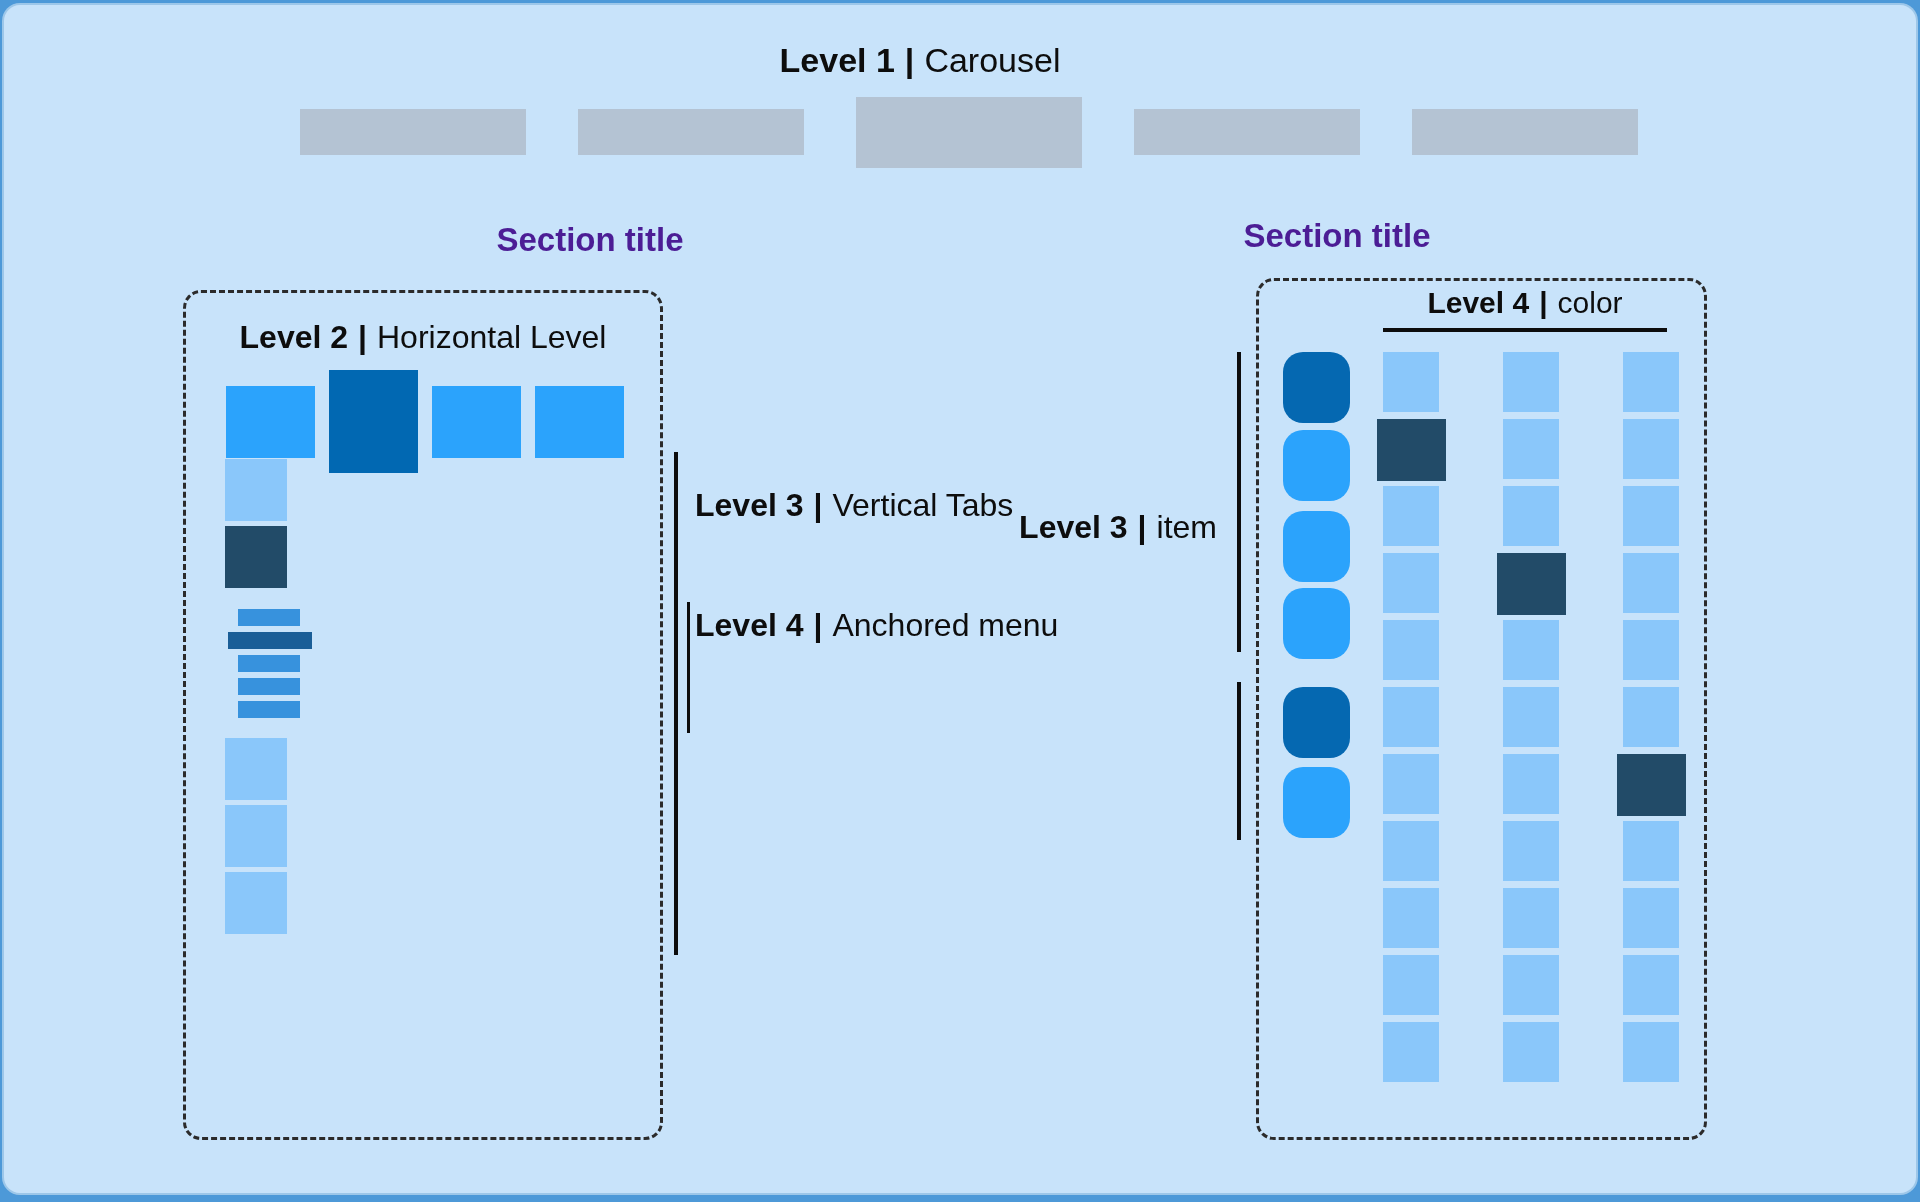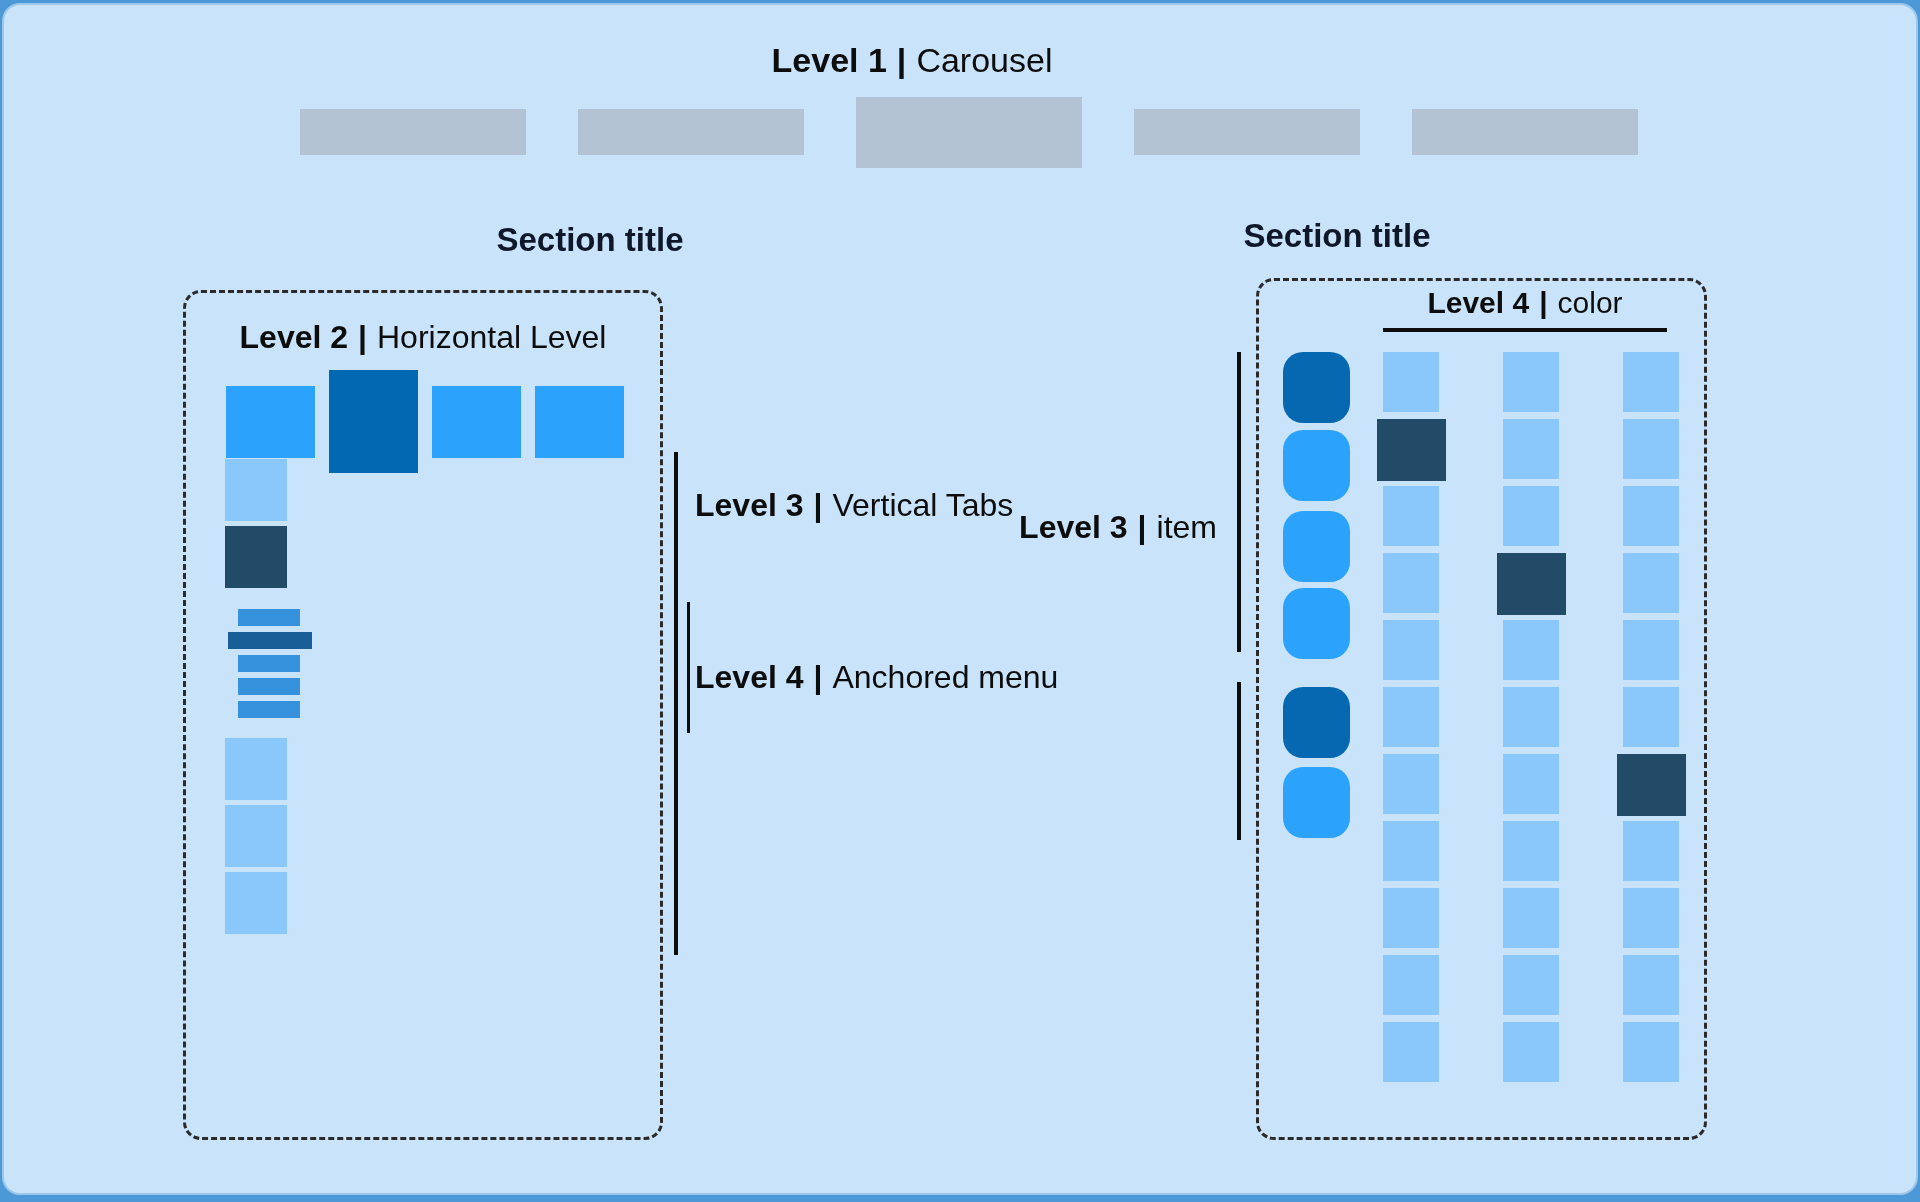--- a/index.html
+++ b/index.html
@@ -16,26 +16,26 @@
   }
   .stage{position:absolute;left:0;top:0;width:1920px;height:1202px;}
 
   
   .lbl{position:absolute;font-size:32px;white-space:nowrap;color:#0d0d0d;line-height:1.1;}
   .lbl .b{font-weight:800;}
   .lbl .pipe{font-weight:800;margin:0 10px;}
   .center{text-align:center;}
   .right{text-align:right;}
   .sectitle{
-    position:absolute;font-size:33px;font-weight:700;color:#0f172a;
+    position:absolute;font-size:33px;font-weight:700;color:#4c1d95;
     white-space:nowrap;text-align:center;line-height:1.1;
   }
 
   
-  #header-label{left:8px;width:1808px;top:42px;font-size:34px;text-align:center;}
+  #header-label{left:16px;width:1808px;top:42px;font-size:34px;text-align:center;}
   #carousel{position:absolute;left:300px;top:97px;display:flex;align-items:flex-start;}
   .car{width:226px;height:46px;margin:12px 52px 0 0;background:#b4c3d3;}
   .car:last-child{margin-right:0;}
   .car.active{height:71px;margin-top:0;}
 
   
   .dashbox{position:absolute;border:3px dashed #2b2b2b;border-radius:18px;}
   #left-box{left:183px;top:290px;width:474px;height:844px;}
   #right-box{left:1256px;top:278px;width:445px;height:856px;}
 
@@ -53,21 +53,21 @@
   .bar{width:62px;height:17px;margin:0 0 6px 13px;background:#3792dd;}
   .bar.active{width:84px;margin-left:3px;background:#1a5e97;}
 
   
   .vline{position:absolute;background:#0d0d0d;width:4px;}
   #line-vtabs{left:674px;top:452px;height:503px;}
   #line-menu{left:687px;top:602px;height:131px;width:3px;}
   #line-item{left:1237px;top:352px;height:300px;}
   #line-selector{left:1237px;top:682px;height:158px;}
   #note-vtabs{left:695px;top:488px;}
-  #note-menu{left:695px;top:660px;}
+  #note-menu{left:695px;top:608px;}
   #note-item{left:900px;width:317px;top:510px;}
   #note-selector{left:900px;width:317px;top:740px;}
 
   
   #left-title{left:420px;width:340px;top:222px;}
   #right-title{left:1217px;width:240px;top:218px;}
   #color-label{left:1383px;width:284px;top:286px;font-size:30px;text-align:center;}
   #color-underline{position:absolute;left:1383px;top:328px;width:284px;height:4px;background:#0d0d0d;}
 
   #selector{position:absolute;left:1283px;top:352px;width:67px;}

